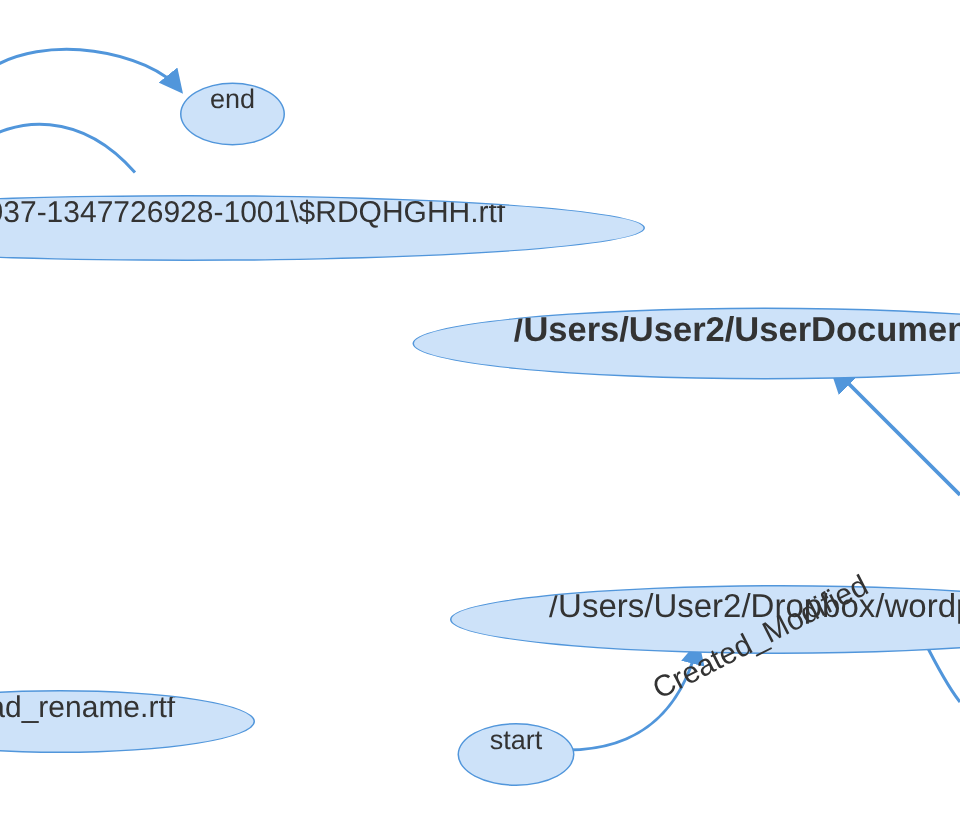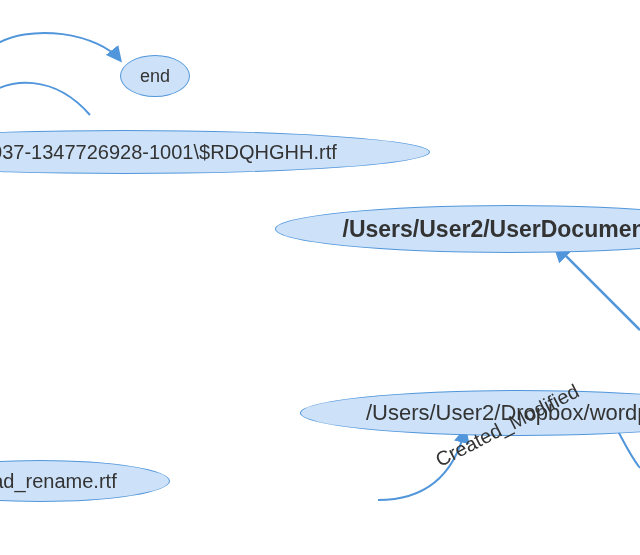--- a/index.html
+++ b/index.html
@@ -15,21 +15,21 @@
       position: relative;
       width: 100%;
       height: 100%;
     }
     .node {
       position: absolute;
       background: #cde2f9;
       border: 1.5px solid #5196db;
       border-radius: 50%;
       display: flex;
-      align-items: center;
+      align-items: flex-start;
       justify-content: center;
       color: #333333;
       white-space: nowrap;
       overflow: hidden;
       padding: 0 16px;
     }
     .node-small {
       font-size: 18px;
       width: 70px;
       height: 42px;
@@ -92,18 +92,21 @@
   </div>
 
   <div class="node node-long" style="left:300px; top:390px; width:440px; font-size:22px; height:46px;">
     <span>/Users/User2/Dropbox/wordpad</span>
   </div>
 
   <div class="node node-long" style="left:-90px; top:460px; width:260px; font-size:20px; height:42px;">
     <span>rdpad_rename.rtf</span>
   </div>
 
+  <div class="node node-small" style="left:305px; top:482px; width:78px;">
+    <span>start</span>
+  </div>
 
   <div class="edge-label" style="left:437px; top:450px; transform: rotate(-27deg); transform-origin: left center;">
     <span>Created_Modified</span>
   </div>
 
 </div>
 
 </body></html>

